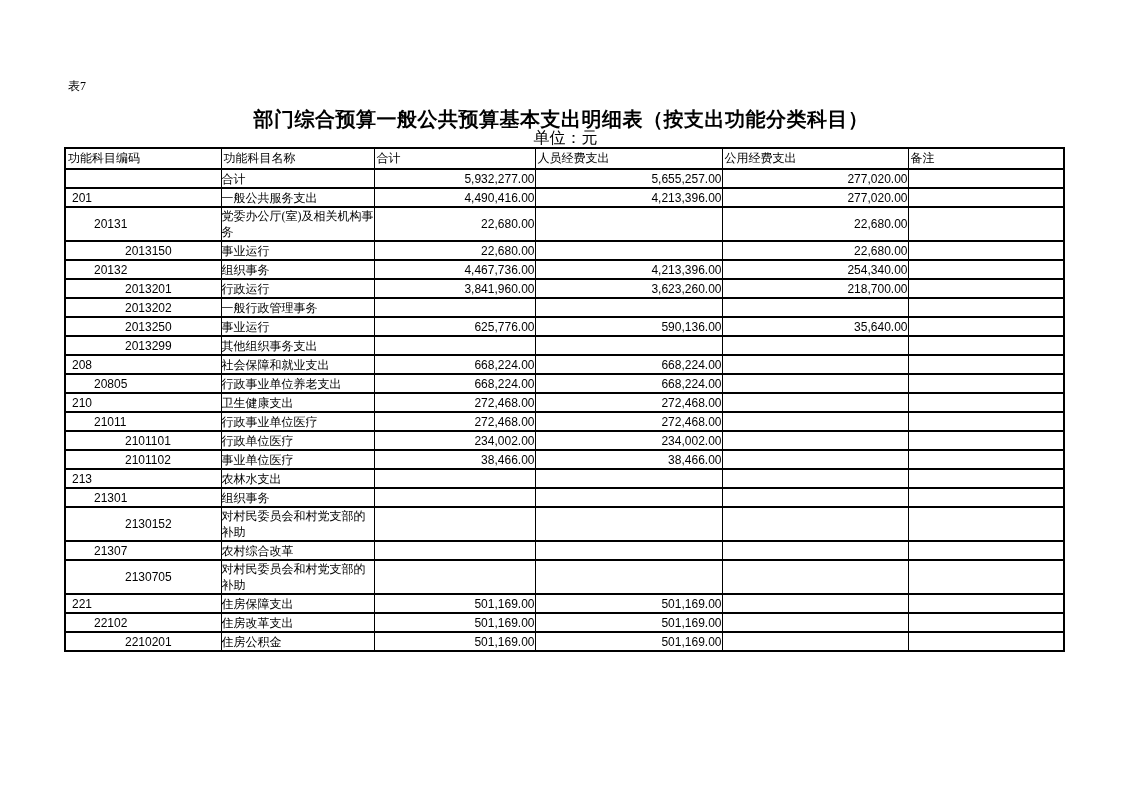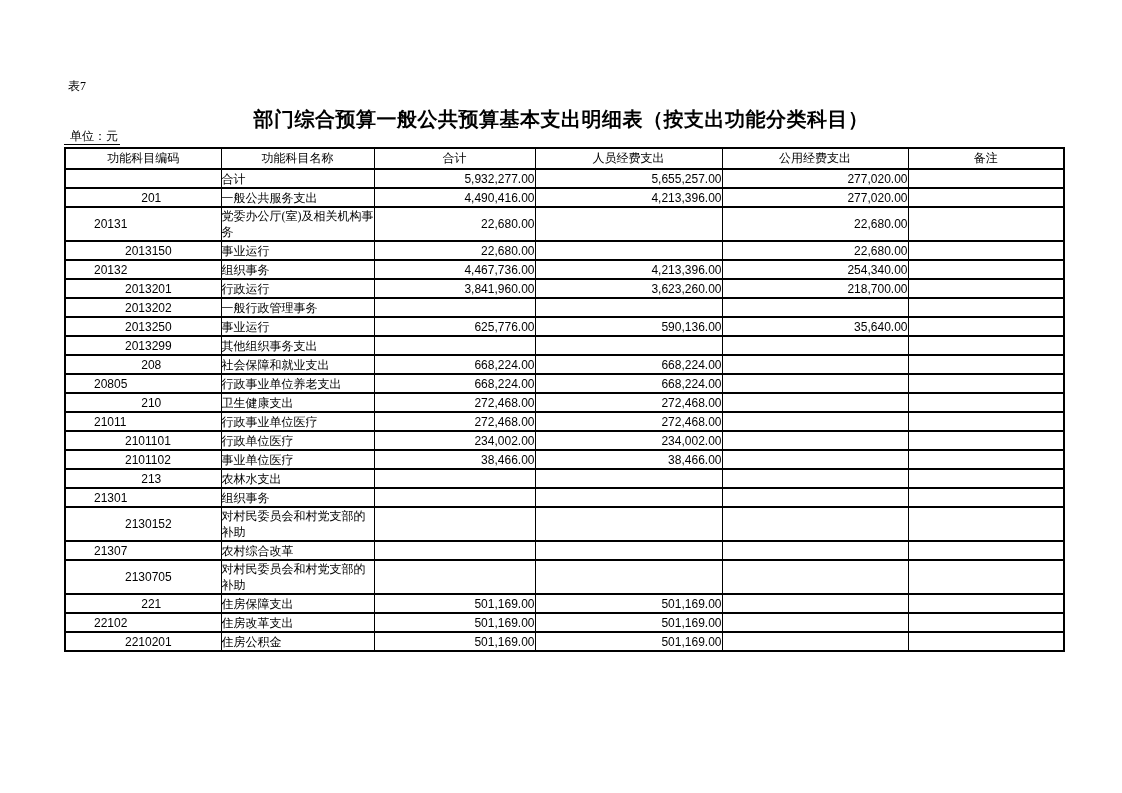--- a/index.html
+++ b/index.html
@@ -32,22 +32,22 @@
     font-weight: bold;
     font-family: "Liberation Sans", "DejaVu Sans", sans-serif;
     letter-spacing: 0.5px;
     white-space: nowrap;
   }
   .unit-note-wrap {
     position: absolute;
     left: 64px;
     top: 128px;
     width: 999px;
-    text-align: left;
-    font-size: 12px;
+    text-align: center;
+    font-size: 16px;
   }
   .unit-note-wrap span {
     border-bottom: 1px solid #000;
     padding: 0 2px 1px 6px;
   }
   table.budget {
     position: absolute;
     left: 64px;
     top: 147px;
     width: 999px;
@@ -61,38 +61,38 @@
     border-right: 1px solid #000;
     border-top: 2px solid #000;
     border-bottom: 2px solid #000;
     overflow: hidden;
     box-sizing: border-box;
   }
   table.budget th {
     height: 17px;
     font-size: 12px;
     font-weight: normal;
-    text-align: center;
+    text-align: left;
     vertical-align: middle;
     padding: 1px 2px;
     font-family: "Liberation Serif", "DejaVu Serif", serif;
   }
   table.budget tbody td {
     height: 19px;
     vertical-align: middle;
     font-size: 12px;
     padding: 0;
   }
   td.code {
     font-family: "Liberation Sans", "DejaVu Sans", sans-serif;
     font-size: 13px;
     text-align: left;
     padding-left: 2px;
   }
-  td.code.ind-1 { padding-left: 16px; text-align: center; }
+  td.code.ind-1 { padding-left: 6px; }
   td.code.ind-2 { padding-left: 28px; }
   td.code.ind-3 { padding-left: 59px; }
   td.name {
     font-family: "Liberation Serif", "DejaVu Serif", serif;
     font-size: 12px;
     text-align: left;
     padding: 2px 3px;
     line-height: 16px;
     word-break: break-all;
   }

